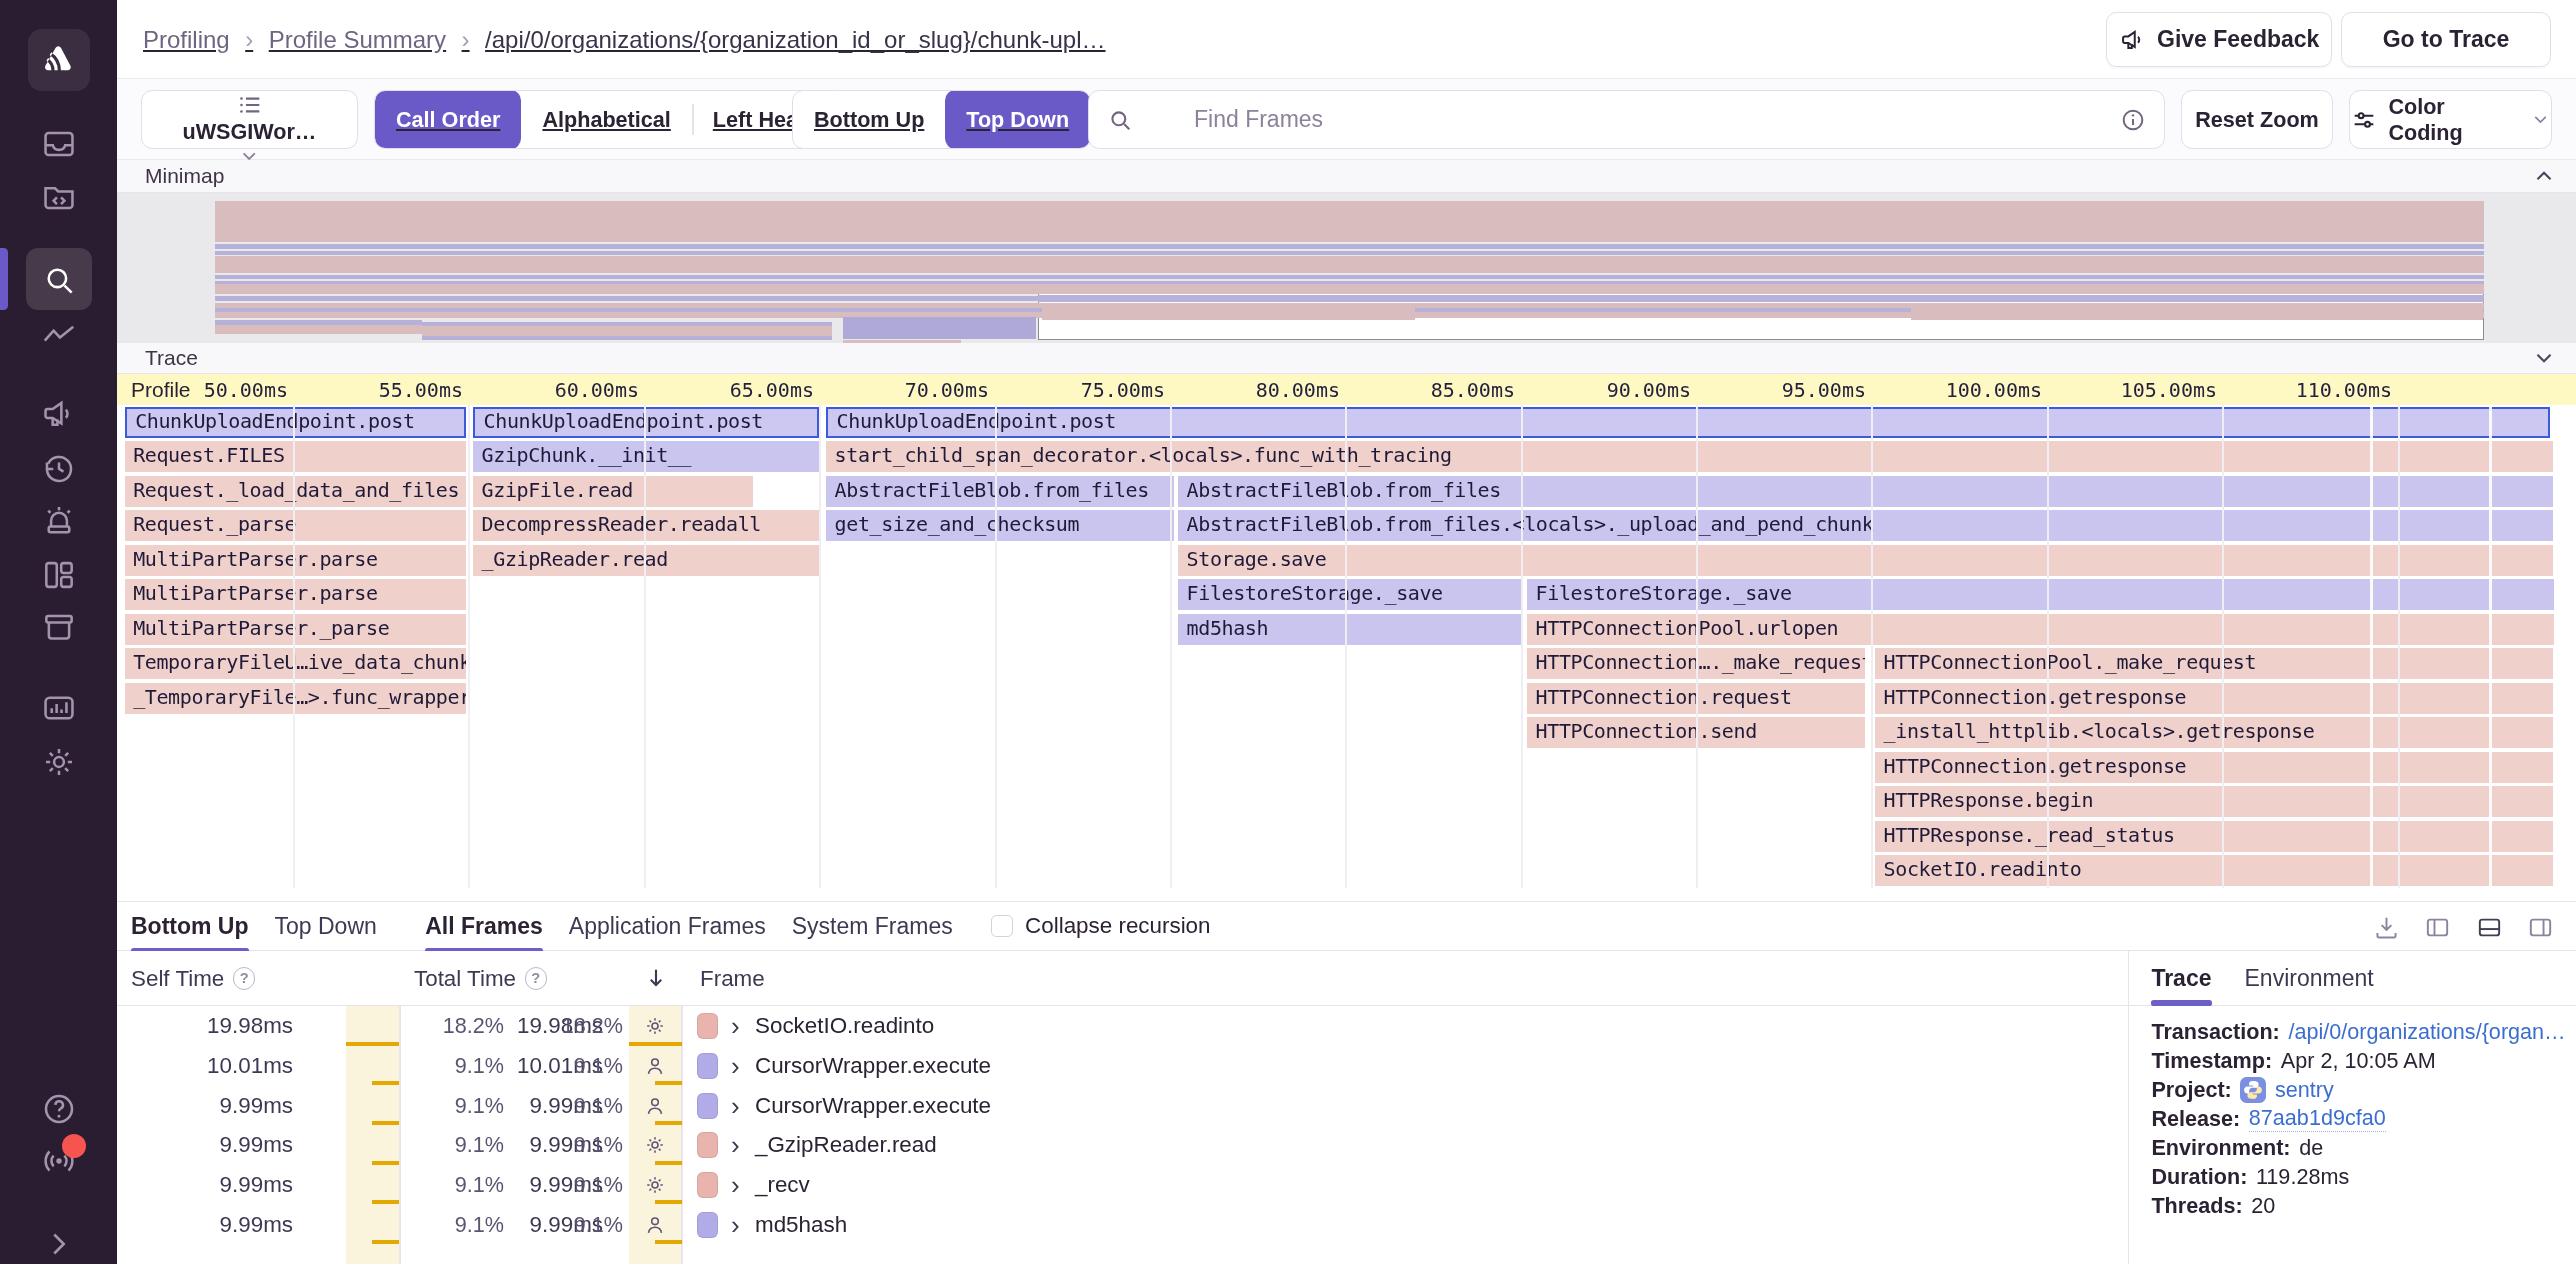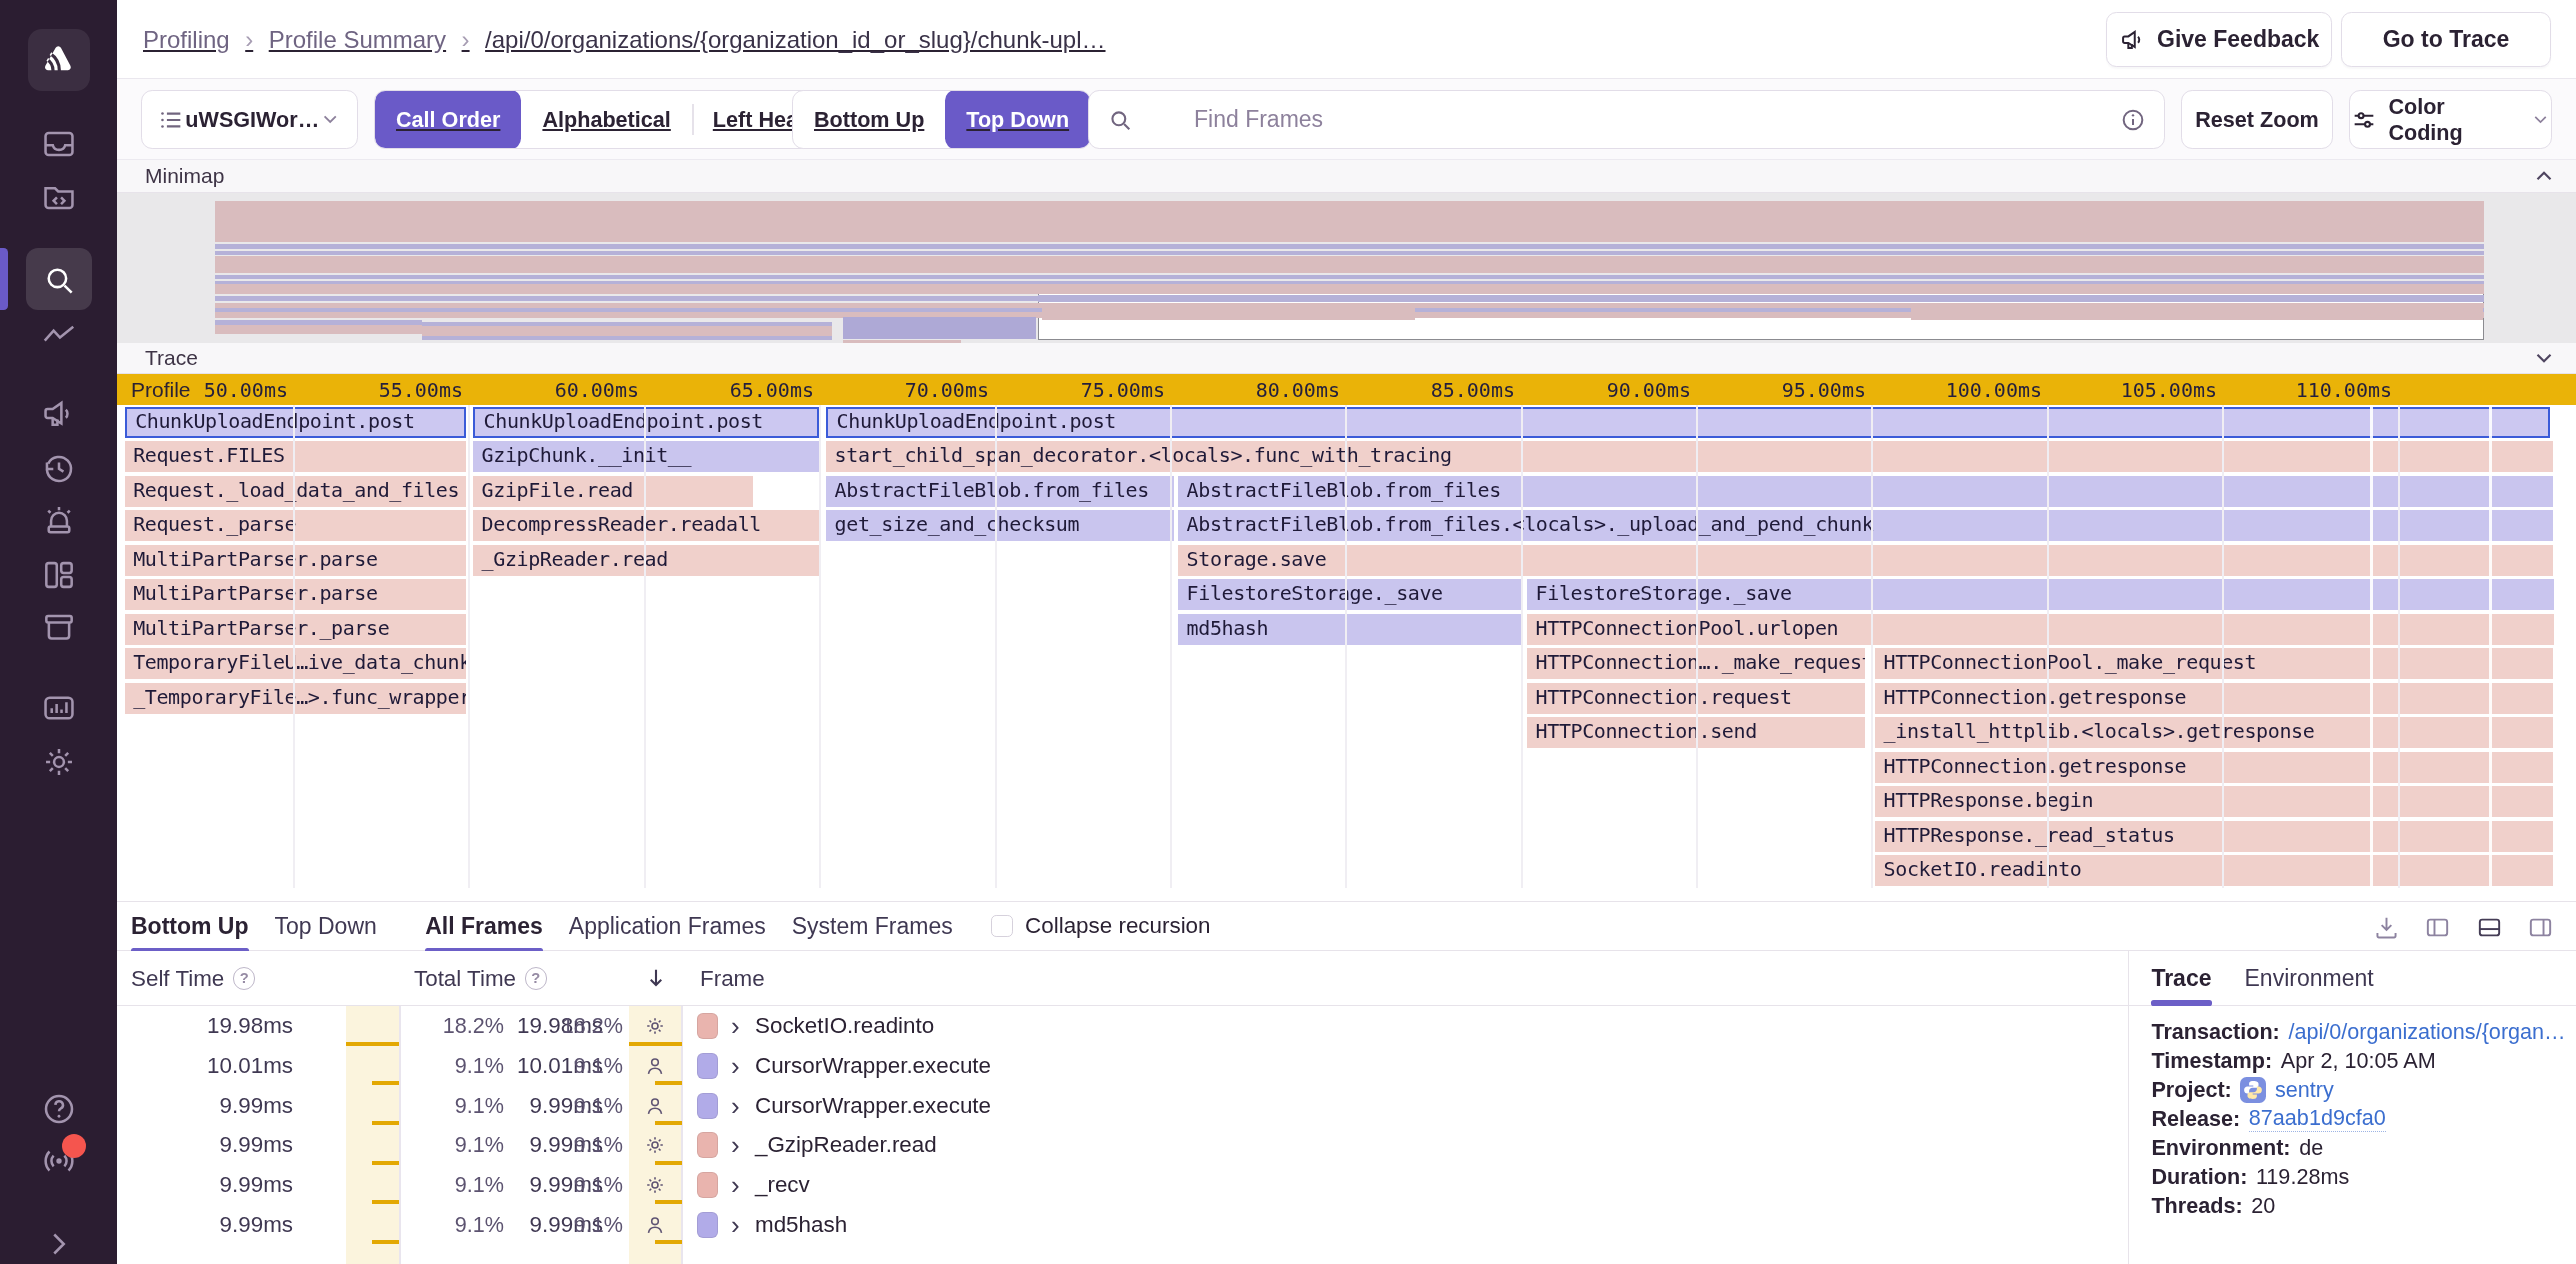--- a/index.html
+++ b/index.html
@@ -48,21 +48,21 @@
 
   .sect-head { position:absolute; left:0; width:2459px; background:#f8f7f9; border-bottom:1.7px solid #e7e3ea; }
   .sect-head .lbl { position:absolute; left:28px; top:50%; transform:translateY(-50%); font-size:21px; color:#3e3446; }
   .sect-chev { position:absolute; right:19px; top:50%; transform:translateY(-50%); width:26px; height:26px; color:#4f4560; cursor:pointer; }
   .sect-chev svg { width:100%; height:100%; }
 
   .minimap-body { position:absolute; left:0; top:193px; width:2459px; height:150px; background:#e9e8ea; overflow:hidden; cursor:crosshair; }
   .mm-stripe { position:absolute; }
   .mm-sel { position:absolute; background:#fff; border:1.7px solid #8b8b90; z-index:1; }
 
-  .ruler { position:absolute; left:0; top:374px; width:2459px; height:31px; background:#eab308; }
+  .ruler { position:absolute; left:0; top:374px; width:2459px; height:31px; background:#fef9c3; }
   .ruler .profile-lbl { position:absolute; left:14px; top:3.5px; font-size:21px; color:#2b2233; }
   .tick { position:absolute; top:3.5px; width:138px; text-align:right; font-family:"DejaVu Sans Mono",monospace; font-size:20px; color:#241f3d; }
 
   .flame { position:absolute; left:0; top:405px; width:2459px; height:495px; background:#fff; overflow:hidden; }
   .gridline { position:absolute; top:0; width:1.7px; height:483px; background:#f0eef3; z-index:3; }
   .hairline { position:absolute; top:0; width:2.6px; height:483px; background:rgba(255,255,255,.9); z-index:3; }
   .frame-block { position:absolute; height:31px; line-height:29px; font-family:"DejaVu Sans Mono",monospace; font-size:20px;
                  letter-spacing:-0.4px; color:#1f1a38; padding-left:8.6px; overflow:hidden; white-space:nowrap; cursor:pointer; z-index:2; }
   .frame-block.pink { background:#f0d0cb; }
   .frame-block.purple { background:#c9c5ee; }
@@ -238,21 +238,21 @@
               <path d="M16.3 9.3c1.4 1.3 1.4 3.8 0 5.1"></path>
             </svg></span>
         <span>Give Feedback</span>
       </button>
       <button class="btn" style="left:2224px;width:210px;">
         <span>Go to Trace</span>
       </button>
     </div>
 
     <div class="toolbar">
-      <div class="tb" style="left:24px;width:217px;justify-content:center;padding:0 24px;">
+      <div class="tb" style="left:24px;width:217px;justify-content:flex-start;padding:0 17px;flex-direction:column;">
         <span class="icon-s"><svg viewBox="0 0 24 24" fill="none" stroke="currentColor" stroke-width="1.8">
               <path d="M8.5 6.5H20M8.5 12H20M8.5 17.5H20"></path>
               <circle cx="4.7" cy="6.5" r="1.1" fill="currentColor" stroke="none"></circle>
               <circle cx="4.7" cy="12" r="1.1" fill="currentColor" stroke="none"></circle>
               <circle cx="4.7" cy="17.5" r="1.1" fill="currentColor" stroke="none"></circle>
             </svg></span>
         <span>uWSGIWor…</span>
         <span class="icon-s" style="width:22.4px;height:22.4px;color:#8d819c"><svg viewBox="0 0 24 24" fill="none" stroke="currentColor" stroke-width="2">
               <path d="M6 9l6 6 6-6"></path>
             </svg></span>

